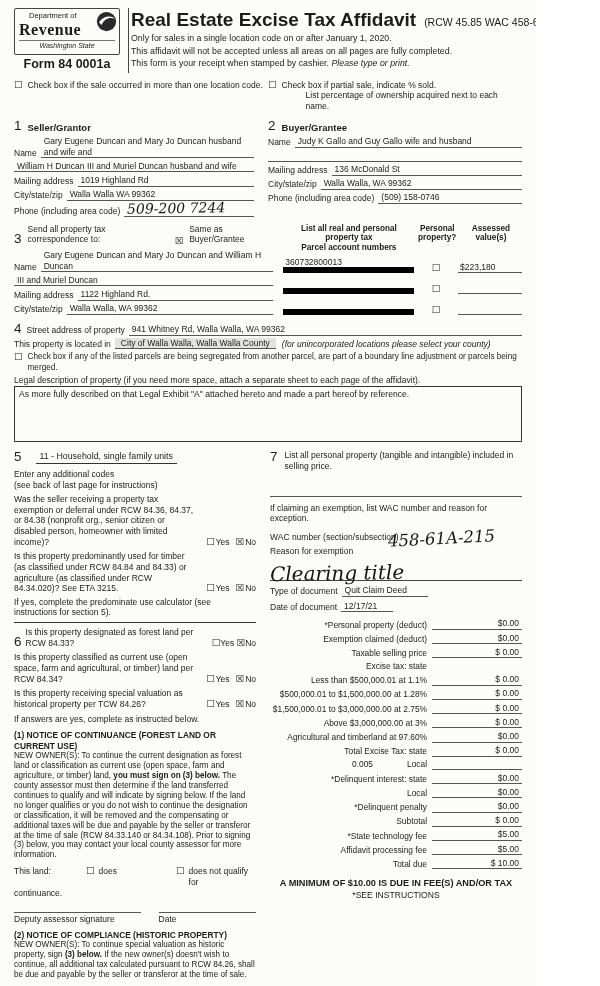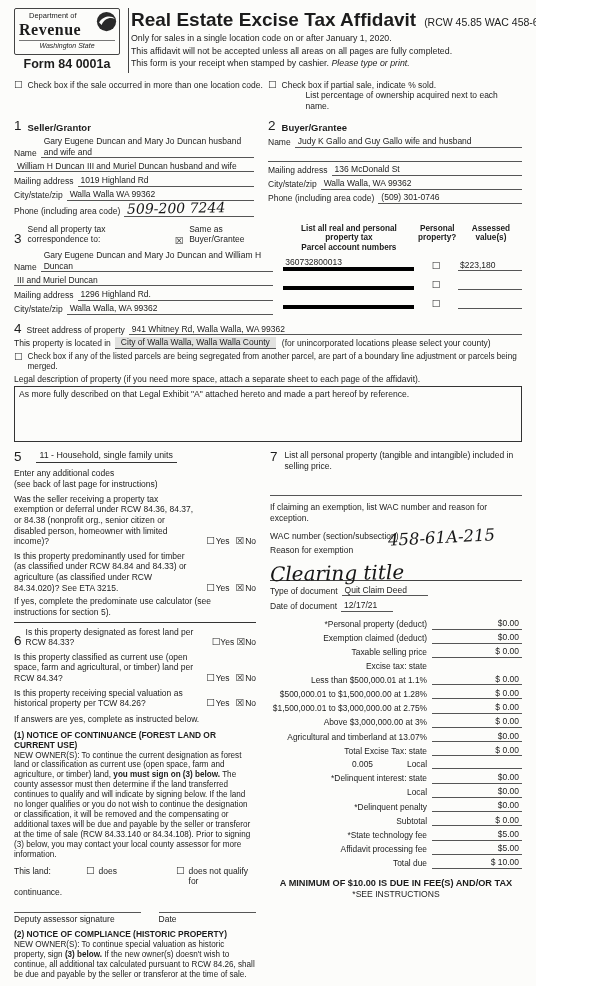--- a/index.html
+++ b/index.html
@@ -37,30 +37,30 @@
   .grid2{display:flex;margin-top:7px;}
   .grid2>.col{width:50%;box-sizing:border-box;}
   .grid2>.col:first-child{padding-right:14px;}
   
   .row3{display:flex;margin-top:7px;}
   .s3col{width:53%;box-sizing:border-box;padding-right:10px;}
   .ptcol{width:47%;}
   .pt-head{display:flex;font-weight:bold;font-size:8.2px;text-align:center;line-height:1.15;}
   .pt-head .c1{width:55%;}.pt-head .c2{width:19%;}.pt-head .c3{width:26%;}
   .pt-row{display:flex;align-items:flex-end;margin-top:4.5px;}
-  .pt-row .p{width:55%;border-bottom:4px solid #000000;padding:0 2px;min-height:10.5px;}
+  .pt-row .p{width:55%;border-bottom:6px solid #000000;padding:0 2px;min-height:10.5px;}
   .pt-row .c{width:19%;text-align:center;}
   .pt-row .v{width:26%;border-bottom:1px solid #555;padding:0 2px;min-height:10.5px;}
   
   .sec4{margin-top:7px;}
   .inlinehead{display:flex;align-items:flex-end;}
   .inlinehead .sec-num{margin-right:5px;}
   .located{display:flex;align-items:flex-end;margin-top:2px;}
   .located .val{border-bottom:1px solid #555;background:#e2e2e0;padding:0 6px;margin-left:4px;}
-  .located .hint{margin-left:6px;}
+  .located .hint{font-style:italic;margin-left:6px;}
   .segrow{display:flex;gap:5px;margin-top:3px;align-items:flex-start;font-size:8.2px;}
   .legal-box{border:1.2px solid #333;height:50px;padding:2px 4px;margin-top:1px;font-size:8.6px;}
   
   .main{display:flex;margin-top:8px;}
   .mleft{width:50%;box-sizing:border-box;padding-right:12px;}
   .mright{width:50%;box-sizing:border-box;padding-left:2px;}
   .code-head{display:flex;gap:14px;align-items:flex-end;}
   .code{border-bottom:1px solid #333;font-size:8.8px;padding:0 4px 1px;}
   .qwrap{position:relative;padding-right:62px;margin-top:4px;}
   .qwrap .yn{position:absolute;right:0;bottom:0;white-space:nowrap;}
@@ -191,21 +191,21 @@
       <div class="frow">
           <span class="flbl">Mailing address</span>
           <span class="fval">136 McDonald St</span>
         </div>
       <div class="frow">
           <span class="flbl">City/state/zip</span>
           <span class="fval">Walla Walla, WA  99362</span>
         </div>
       <div class="frow">
           <span class="flbl">Phone (including area code)</span>
-          <span class="fval">(509) 301-0746</span>
+          <span class="fval">(509) 158-0746</span>
         </div>
     </div>
   </div>
 
   <div class="row3">
     <div class="s3col">
       <div class="sec-head" style="align-items:flex-end;">
         <span class="sec-num">3</span>
         <span>Send all property tax correspondence to:</span>
         <span class="cb">☒</span>
@@ -213,21 +213,21 @@
       </div>
       <div class="frow" style="margin-top:5px;">
           <span class="flbl">Name</span>
           <span class="fval">Gary Eugene Duncan and Mary Jo Duncan and William H Duncan</span>
         </div>
       <div class="frow">
           <span class="fval">III and Muriel Duncan</span>
         </div>
       <div class="frow">
           <span class="flbl">Mailing address</span>
-          <span class="fval">1296 Highland Rd.</span>
+          <span class="fval">1122 Highland Rd.</span>
         </div>
       <div class="frow">
           <span class="flbl">City/state/zip</span>
           <span class="fval">Walla Walla, WA  99362</span>
         </div>
     </div>
     <div class="ptcol">
       <div class="pt-head">
         <span class="c1"><span>List all real and personal property tax</span><br><span>Parcel account numbers</span></span>
         <span class="c2"><span>Personal</span><br><span>property?</span></span>
@@ -406,21 +406,21 @@
           </div>
         <div class="trow">
             <span class="tlabel">$1,500,000.01 to $3,000,000.00 at  2.75%</span>
             <span class="tval">$  0.00</span>
           </div>
         <div class="trow">
             <span class="tlabel">Above $3,000,000.00 at  3%</span>
             <span class="tval">$  0.00</span>
           </div>
         <div class="trow">
-            <span class="tlabel">Agricultural and timberland at  13.07%</span>
+            <span class="tlabel">Agricultural and timberland at  97.60%</span>
             <span class="tval">$0.00</span>
           </div>
         <div class="trow">
             <span class="tlabel">Total Excise Tax: state</span>
             <span class="tval">$  0.00</span>
           </div>
         <div class="trow">
             <span class="tlabel"><span class="pfx">0.005</span><span>Local</span></span>
             <span class="tval"></span>
           </div>

